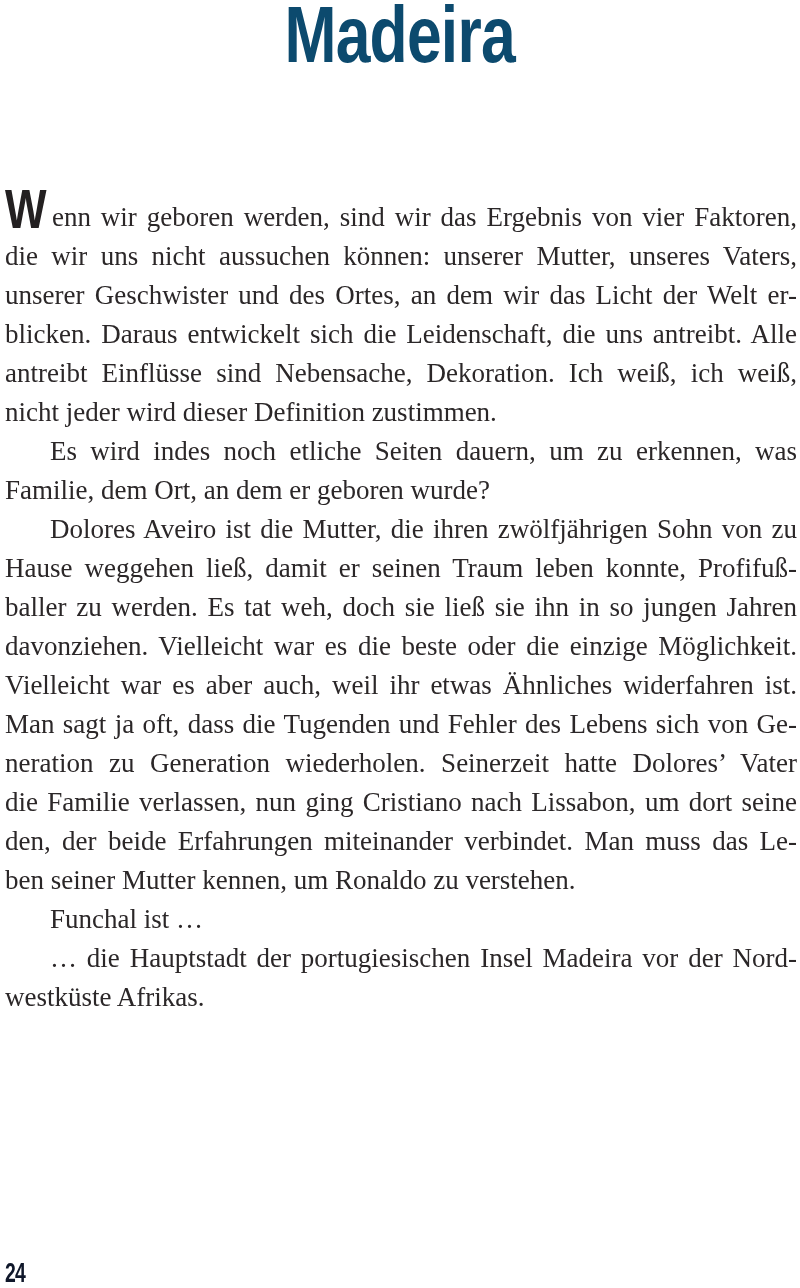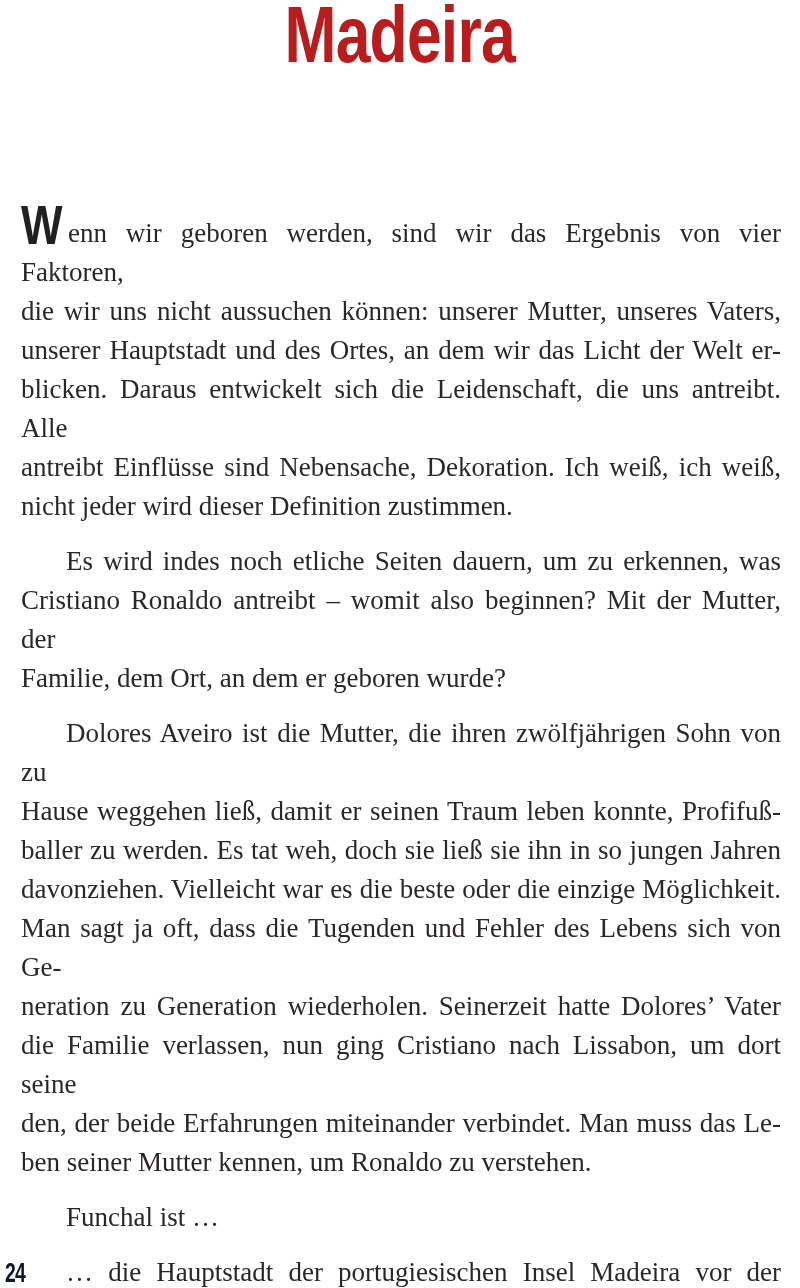--- a/index.html
+++ b/index.html
@@ -19,40 +19,40 @@
   .title {
     position: absolute;
     top: 0;
     left: 0;
     right: 0;
     text-align: center;
     font-family: "Liberation Sans", sans-serif;
     font-weight: 700;
     font-size: 80px;
     line-height: 70px;
-    color: #b91c1c;
+    color: #0c4a6e;
     letter-spacing: -1px;
     white-space: nowrap;
   }
   .title-inner {
     display: inline-block;
     transform: scaleX(0.78);
     transform-origin: center top;
   }
   
   .body-text {
     position: absolute;
     top: 188px;
     left: 5px;
     width: 792px;
     font-size: 27px;
     line-height: 39px;
     color: #2b2728;
   }
-  .paragraph { margin: 16px; }
+  .paragraph { margin: 0; }
   .line {
     text-align: justify;
     text-align-last: justify;
     text-justify: inter-word;
     white-space: normal;
   }
   .line.last {
     text-align-last: left;
   }
   .line.indent {
@@ -94,35 +94,35 @@
 <body>
 
 <div class="title">
   <span class="title-inner">Madeira</span>
 </div>
 
 <div class="body-text">
     <div class="paragraph">
       <div class="line"><span class="dropcap">W</span>enn wir geboren werden, sind wir das Ergebnis von vier Faktoren,</div>
       <div class="line">die wir uns nicht aussuchen können: unserer Mutter, unseres Vaters,</div>
-      <div class="line">unserer Hauptstadt und des Ortes, an dem wir das Licht der Welt er-</div>
+      <div class="line">unserer Geschwister und des Ortes, an dem wir das Licht der Welt er-</div>
       <div class="line">blicken. Daraus entwickelt sich die Leidenschaft, die uns antreibt. Alle</div>
       <div class="line">antreibt Einflüsse sind Nebensache, Dekoration. Ich weiß, ich weiß,</div>
       <div class="line last">nicht jeder wird dieser Definition zustimmen.</div>
     </div>
     <div class="paragraph">
       <div class="line indent">Es wird indes noch etliche Seiten dauern, um zu erkennen, was</div>
-      <div class="line">Cristiano Ronaldo antreibt – womit also beginnen? Mit der Mutter, der</div>
       <div class="line last">Familie, dem Ort, an dem er geboren wurde?</div>
     </div>
     <div class="paragraph">
       <div class="line indent">Dolores Aveiro ist die Mutter, die ihren zwölfjährigen Sohn von zu</div>
       <div class="line">Hause weggehen ließ, damit er seinen Traum leben konnte, Profifuß-</div>
       <div class="line">baller zu werden. Es tat weh, doch sie ließ sie ihn in so jungen Jahren</div>
       <div class="line">davonziehen. Vielleicht war es die beste oder die einzige Möglichkeit.</div>
+      <div class="line">Vielleicht war es aber auch, weil ihr etwas Ähnliches widerfahren ist.</div>
       <div class="line">Man sagt ja oft, dass die Tugenden und Fehler des Lebens sich von Ge-</div>
       <div class="line">neration zu Generation wiederholen. Seinerzeit hatte Dolores’ Vater</div>
       <div class="line">die Familie verlassen, nun ging Cristiano nach Lissabon, um dort seine</div>
       <div class="line">den, der beide Erfahrungen miteinander verbindet. Man muss das Le-</div>
       <div class="line last">ben seiner Mutter kennen, um Ronaldo zu verstehen.</div>
     </div>
     <div class="paragraph">
       <div class="line last indent">Funchal ist …</div>
     </div>
     <div class="paragraph">

